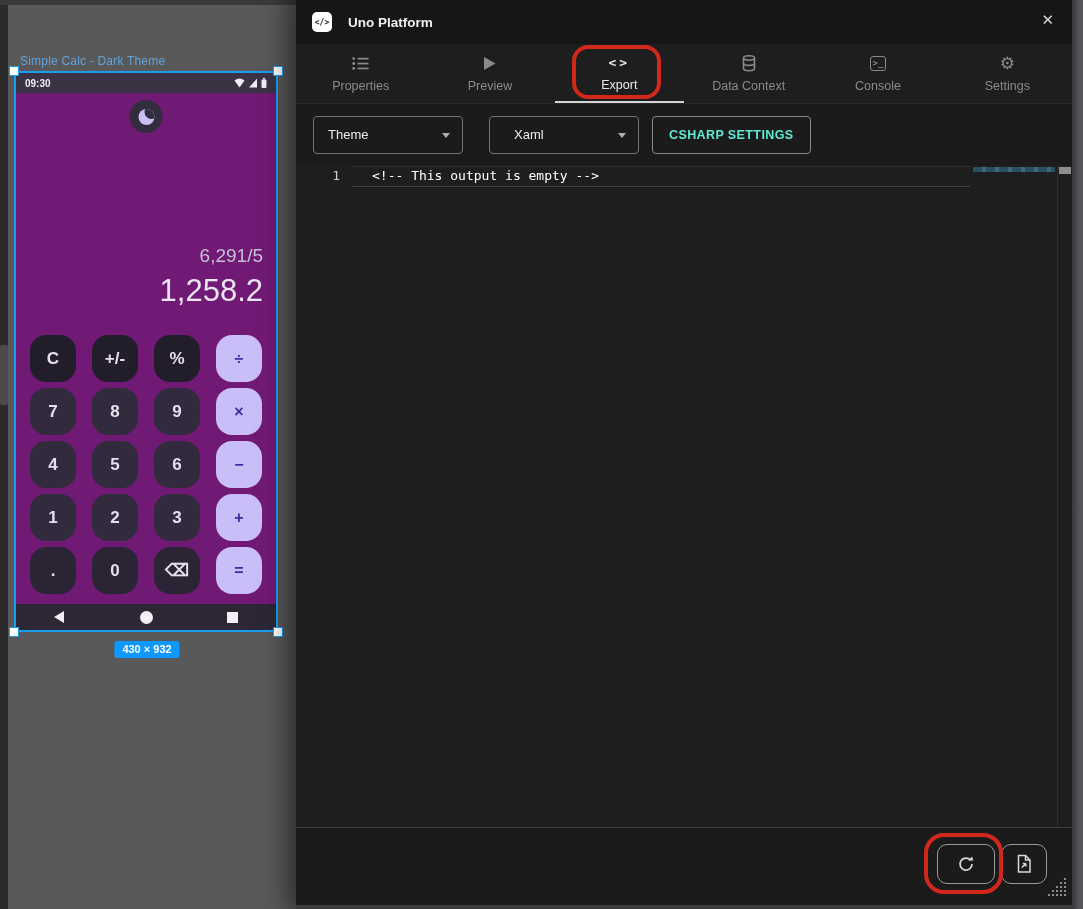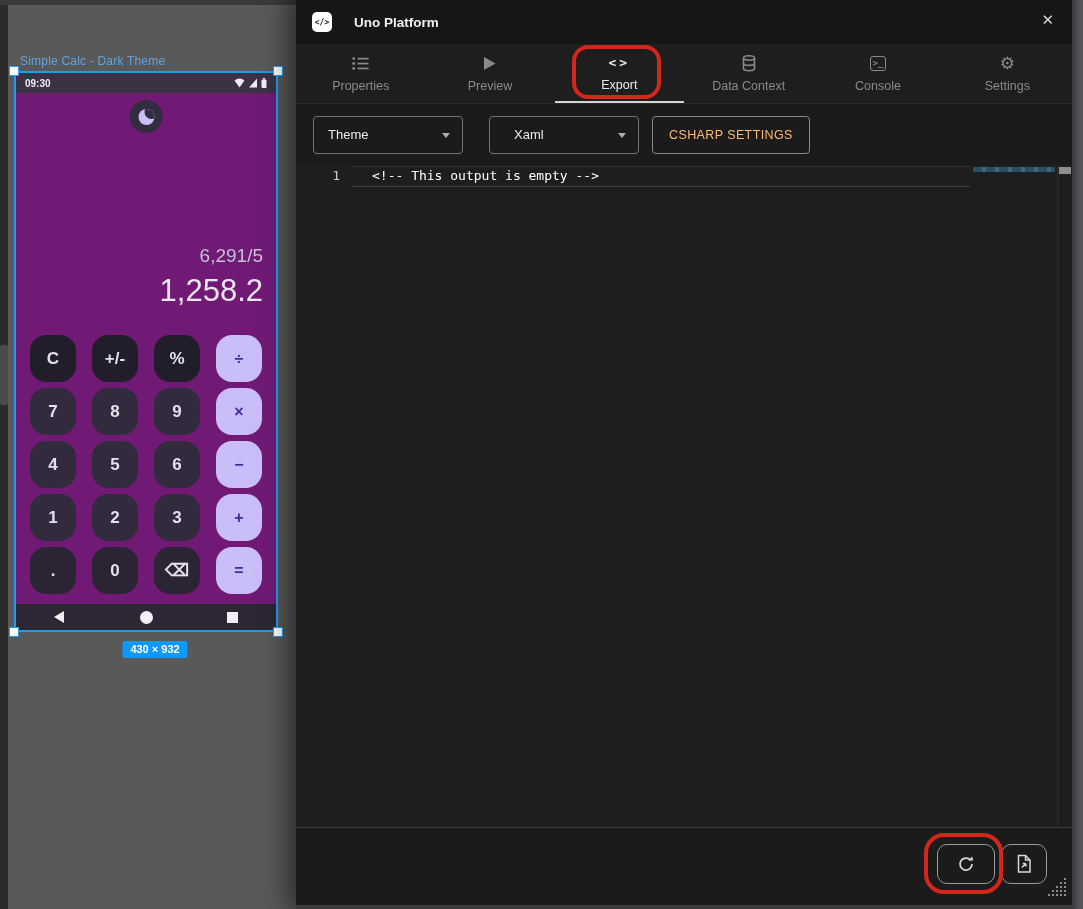--- a/index.html
+++ b/index.html
@@ -42,31 +42,31 @@
             display:flex; align-items:center; }
   .nav-cell { flex:1; display:flex; align-items:center; justify-content:center; }
   .nav-back { width:0; height:0; border-top:6px solid transparent; border-bottom:6px solid transparent;
               border-right:10px solid #f2f0f6; }
   .nav-home { width:13px; height:13px; border-radius:50%; background:#f2f0f6; }
   .nav-square { width:11px; height:11px; background:#f2f0f6; }
 
   .handle { position:absolute; width:10px; height:10px; background:#ffffff; border:1.5px solid #1b9df2; }
   .size-badge { position:absolute; left:147px; top:641px; transform:translateX(-50%);
                 background:#0d99ff; color:#fff; font-size:11px; font-weight:bold;
-                padding:2px 8px 3px; border-radius:3px; white-space:nowrap;margin-left:8px; }
+                padding:2px 8px 3px; border-radius:3px; white-space:nowrap; }
 
   
   .panel { position:absolute; left:296px; top:0; width:776px; height:905px; background:#1d1d1d;
            box-shadow:0 0 24px 8px rgba(0,0,0,.5); }
   .panel-header { position:absolute; left:0; top:0; right:0; height:44px; background:#161616;
                   display:flex; align-items:center; padding:0 16px; }
   .app-icon { width:20px; height:20px; border-radius:5px; background:#ffffff; color:#161616;
               font-family:"DejaVu Sans Mono", monospace; font-size:8px; font-weight:bold;
               display:flex; align-items:center; justify-content:center; }
-  .panel-title { margin-left:22px; font-size:13.5px; font-weight:bold; color:#f0f0f0; }
+  .panel-title { margin-left:16px; font-size:13.5px; font-weight:bold; color:#f0f0f0; }
   .close-btn { position:absolute; right:18px; top:12px; font-size:15px; color:#d6d6d6; cursor:pointer; line-height:1; }
 
   .tabs { position:absolute; left:0; top:44px; right:0; height:60px; background:#1e1e1e;
           display:flex; border-bottom:1px solid #2a2a2a; }
   .tab { flex:1; display:flex; flex-direction:column; align-items:center; justify-content:center;
          gap:7px; color:#8a8a8a; font-size:12.5px; cursor:pointer; }
   .tab .ticon { height:18px; display:flex; align-items:center; justify-content:center; }
   .tab.active { color:#eaeaea; border-bottom:2px solid #d4d4d4; }
   .tab svg { display:block; }
   .export-glyph { font-family:"DejaVu Sans Mono", monospace; font-size:13px; font-weight:bold; letter-spacing:3px; }
@@ -77,21 +77,21 @@
   .controls { position:absolute; left:0; top:104px; right:0; height:61px; background:#1b1b1b;
               display:flex; align-items:center; padding-left:17px; }
   .select { position:relative; width:150px; height:38px; border:1px solid #717171; border-radius:4px;
             display:flex; align-items:center; padding:0 14px; color:#ececec; font-size:13px; cursor:pointer; }
   .select .chev { position:absolute; right:12px; top:16px; width:0; height:0;
                   border-left:4.5px solid transparent; border-right:4.5px solid transparent;
                   border-top:5.5px solid #b0b0b0; }
   .select.root { margin-right:26px; }
   .select.fmt { margin-right:13px;padding-left:24px; }
   .btn-outline { height:38px; border:1px solid #8a8a8a; border-radius:4px; background:transparent;
-                 color:#fdba74; font-size:12.5px; font-weight:normal; letter-spacing:.4px;
+                 color:#5eead4; font-size:12.5px; font-weight:bold; letter-spacing:.4px;
                  padding:0 16px; display:flex; align-items:center; cursor:pointer; }
 
   .editor { position:absolute; left:0; top:165px; right:0; height:662px; background:#1e1e1e;
             font-family:"DejaVu Sans Mono", monospace; font-size:13px; }
   .gutter-num { position:absolute; left:0; top:3px; width:44px; text-align:right; color:#cccccc; }
   .current-line { position:absolute; left:56px; right:102px; top:1px; height:21px;
                   border-top:1px solid #2f2f2f; border-bottom:1px solid #414141; }
   .code-line { position:absolute; left:56px; top:3px; color:#ffffff; white-space:pre;margin-left:20px; }
   .minimap { position:absolute; left:677px; top:2px; width:82px; height:5px;
              background:repeating-linear-gradient(90deg,#2b4f60 0 9px,#3a6b7d 9px 13px); }

